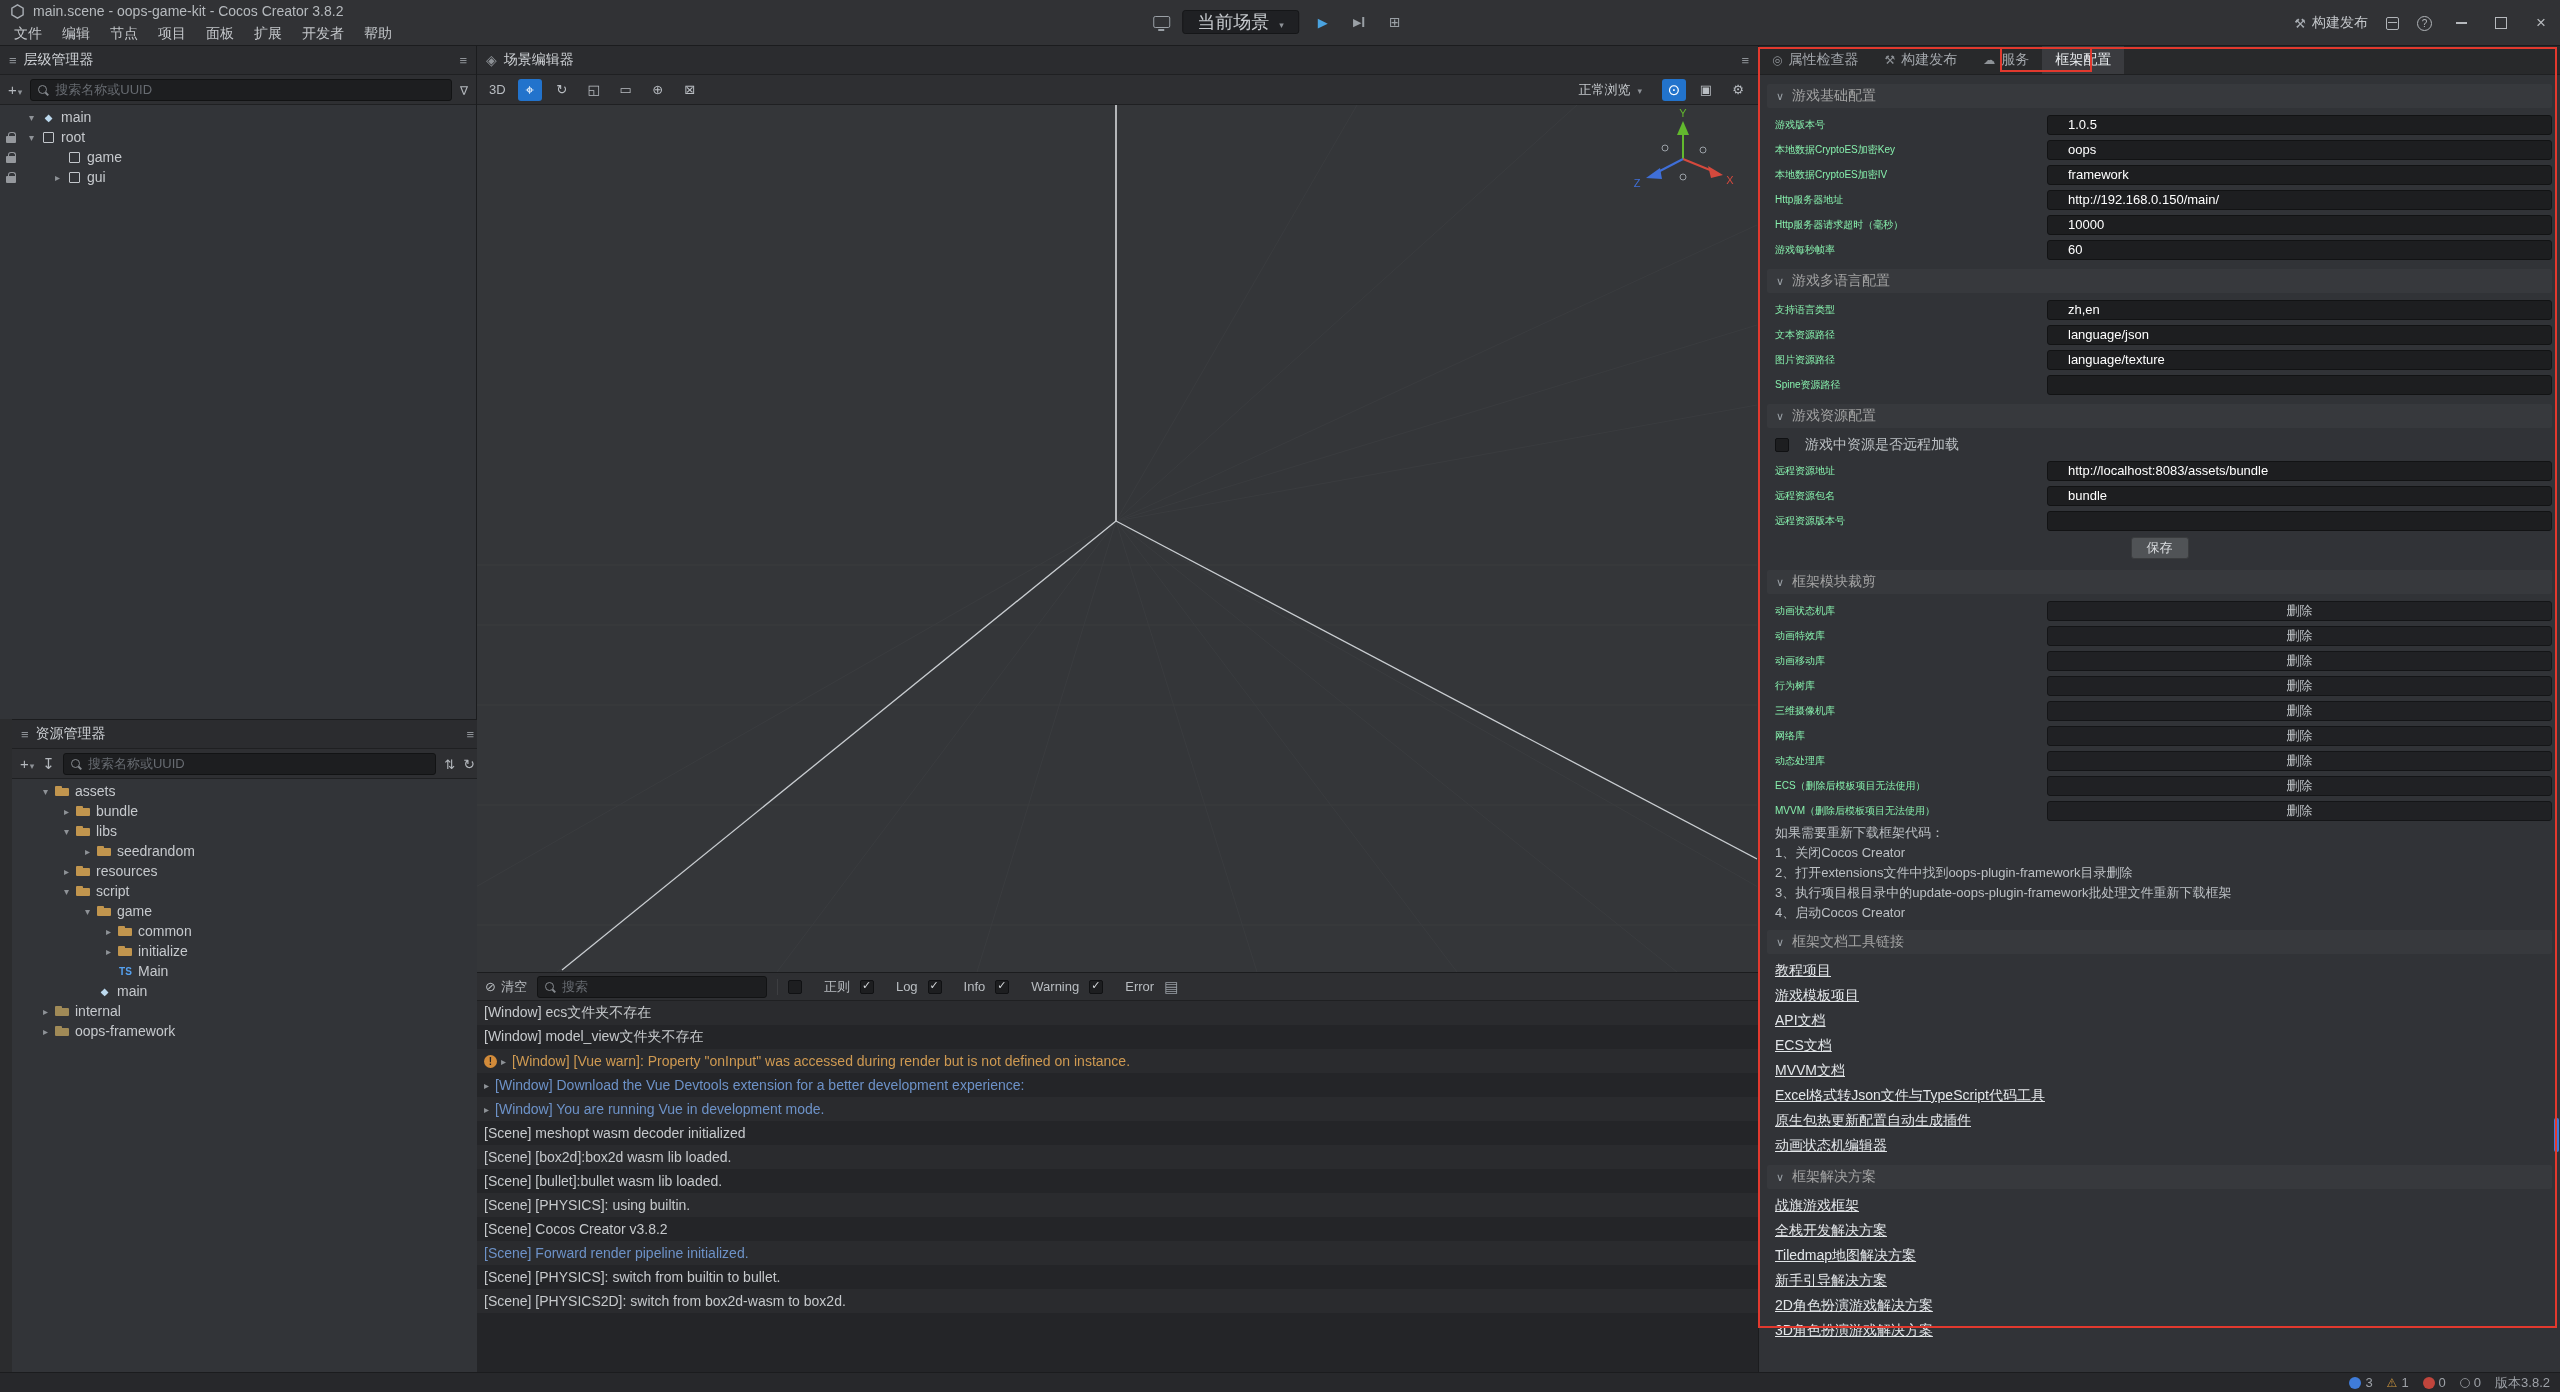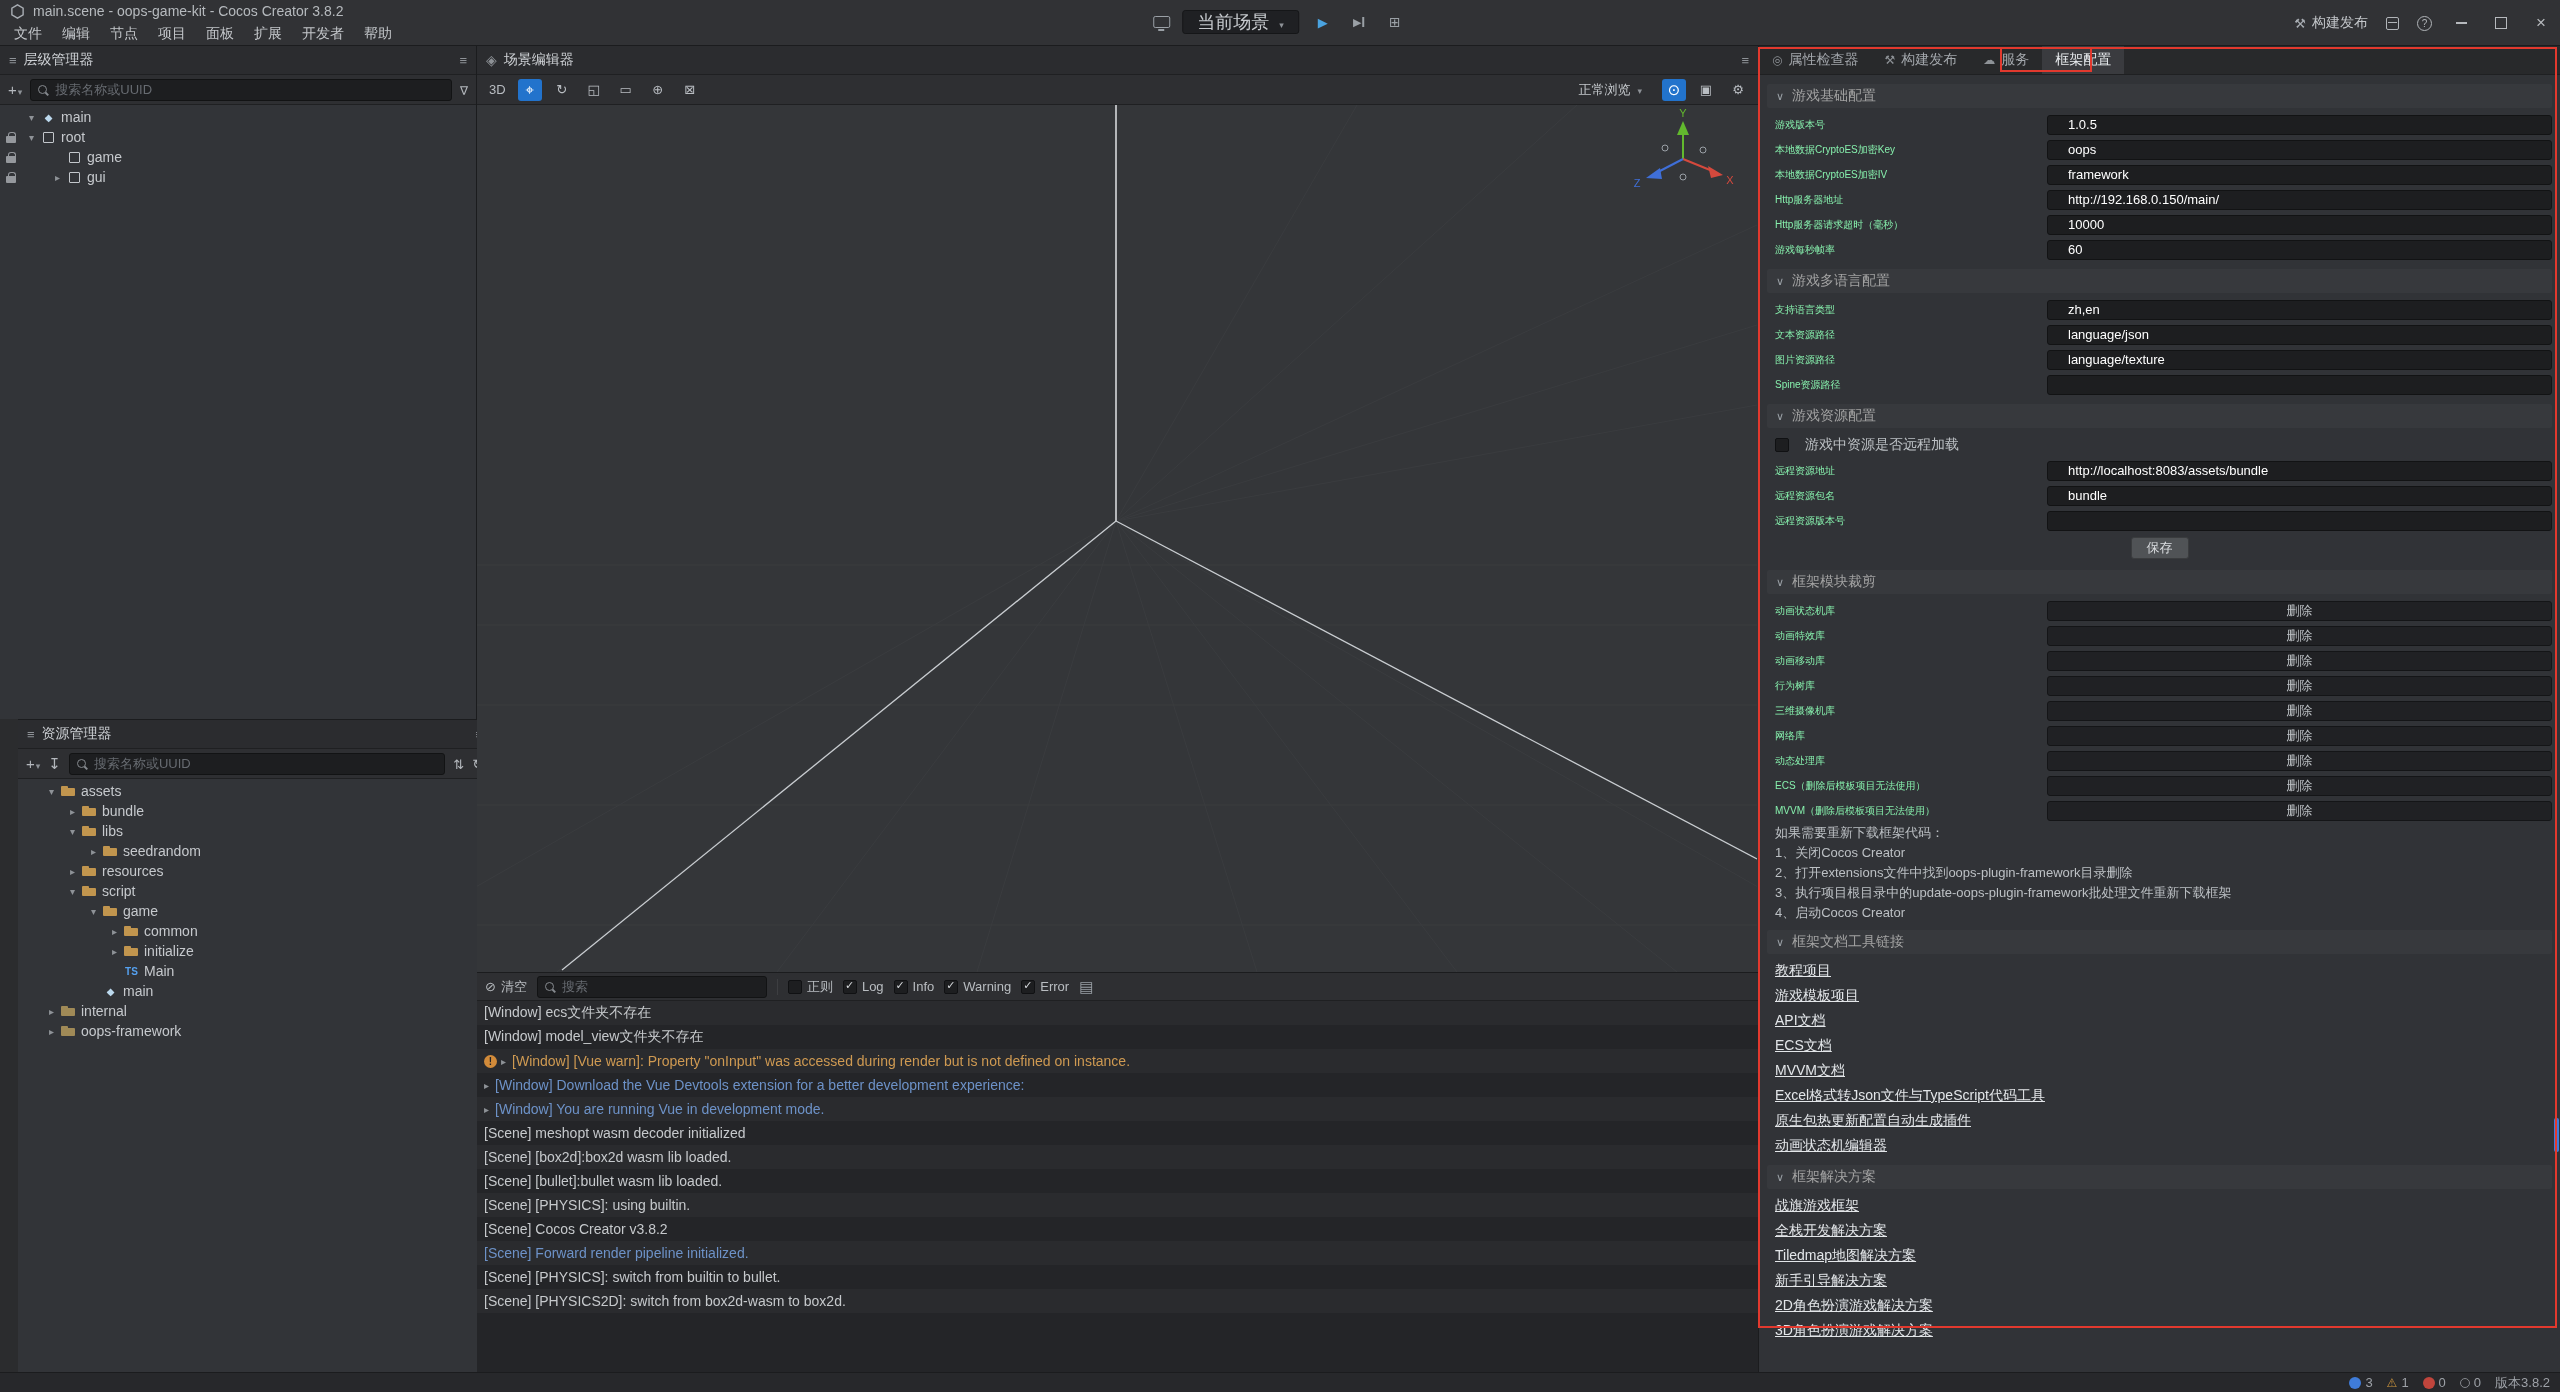--- a/index.html
+++ b/index.html
@@ -103,21 +103,21 @@
   .ci.anim::before{content:"▶"}
   .ci.graph::before{content:"◉"}
   .console-tabs .ic-menu{align-self:center}
   .console-tools{height:28px;background:#2e2f32;border-bottom:1px solid #1f2022;display:flex;align-items:center;padding:0 8px;gap:10px;flex:none}
   .clearbtn{display:flex;align-items:center;gap:5px;font-size:13px;color:#b9bdc1}
   .ic-clear::before{content:"⊘";font-size:13px}
   .console-search{width:230px;flex:none}
   .vdiv{width:1px;height:16px;background:#3d3e41}
   .cb{width:14px;height:14px;background:#1d1e20;border:1px solid #101113;border-radius:2px;position:relative;flex:none}
   .cb.checked::before{content:"✓";position:absolute;left:1px;top:-2px;font-size:11px;color:#d7dadd}
-  .filter{display:flex;align-items:center;gap:5px;font-size:13px;color:#b9bdc1}
+  .filter{display:flex;align-items:center;gap:22px;font-size:13px;color:#b9bdc1}
   .ic-collapse::before{content:"▤";color:#9aa0a6}
   .logs{flex:1;background:#242528;overflow:hidden}
   .log-row{height:24px;display:flex;align-items:center;padding-left:7px;color:#c6c9cc;font-size:14px;white-space:nowrap}
   .log-row:nth-child(odd){background:#2a2b2e}
   .log-row.warning{color:#cf9a52}
   .log-row.info{color:#6d92c8}
   .warn-dot{width:13px;height:13px;border-radius:50%;background:#d28b3a;color:#232428;font-size:10px;font-weight:bold;display:flex;align-items:center;justify-content:center;margin-right:4px;flex:none}
   .warn-dot::before{content:"!"}
   .log-arrow{color:#8e9297;font-size:10px;margin-right:6px;flex:none}
   .log-arrow::before{content:"▸"}
@@ -156,21 +156,21 @@
   .warn-tri{color:#d59a3d;font-size:12px}
   .warn-tri::before{content:"⚠"}
 
   
   .anno{position:absolute;border:2px solid #e2392e;pointer-events:none;z-index:60}
   .anno-panel{left:1758px;top:47px;width:799px;height:1281px}
   .anno-tab{left:2000px;top:47px;width:92px;height:25px}
 
   
   #hierarchy{left:0;top:46px;width:477px;height:673px;border-right:1px solid #1b1c1e}
-  #assets{left:18px;top:719px;width:477px;height:653px;border-right:3px solid #fdba74;border-top:1px solid #1b1c1e}
+  #assets{left:12px;top:719px;width:477px;height:653px;border-right:6px solid #fdba74;border-top:1px solid #1b1c1e}
   #scene{left:477px;top:46px;width:1282px;height:926px;border-right:1px solid #1b1c1e}
   #console{left:477px;top:972px;width:1282px;height:400px;border-right:1px solid #1b1c1e;border-top:1px solid #1b1c1e}
   #inspector{left:1759px;top:46px;width:801px;height:1326px}
 </style>
 </head>
 <body>
 
 <div id="app">
 
   <div id="header">

